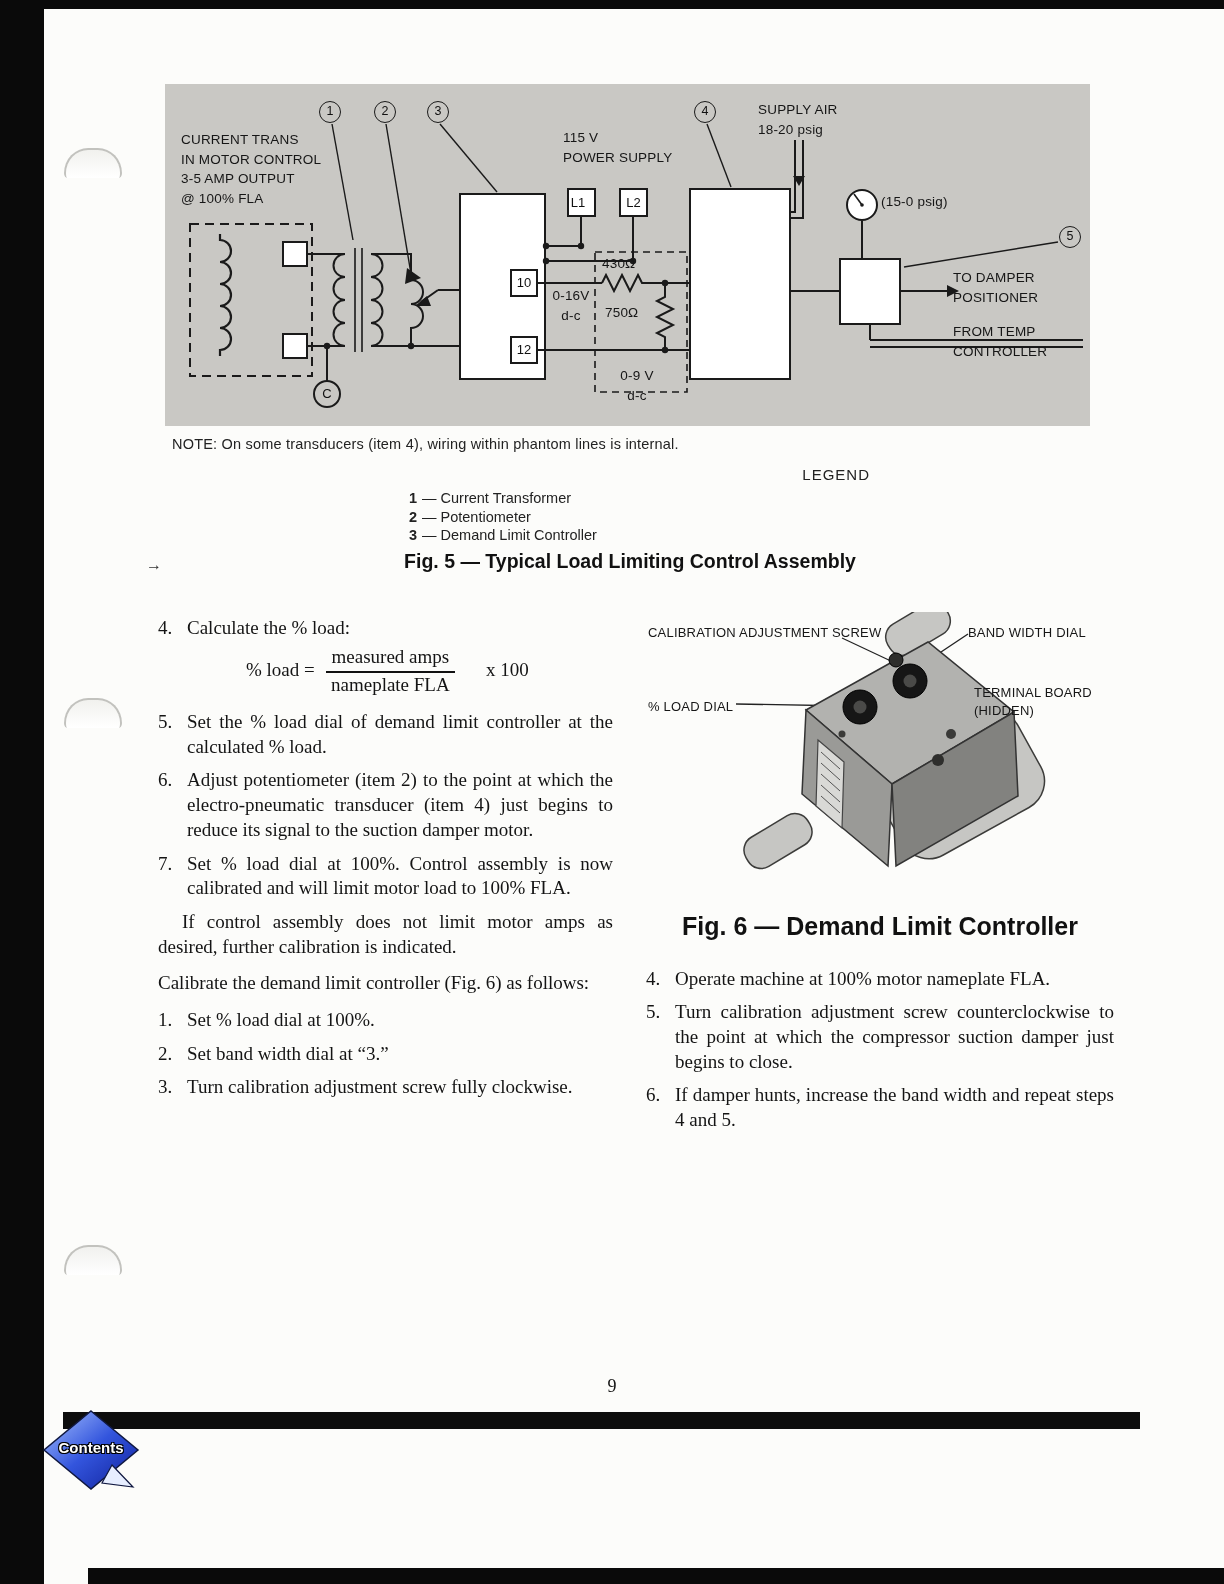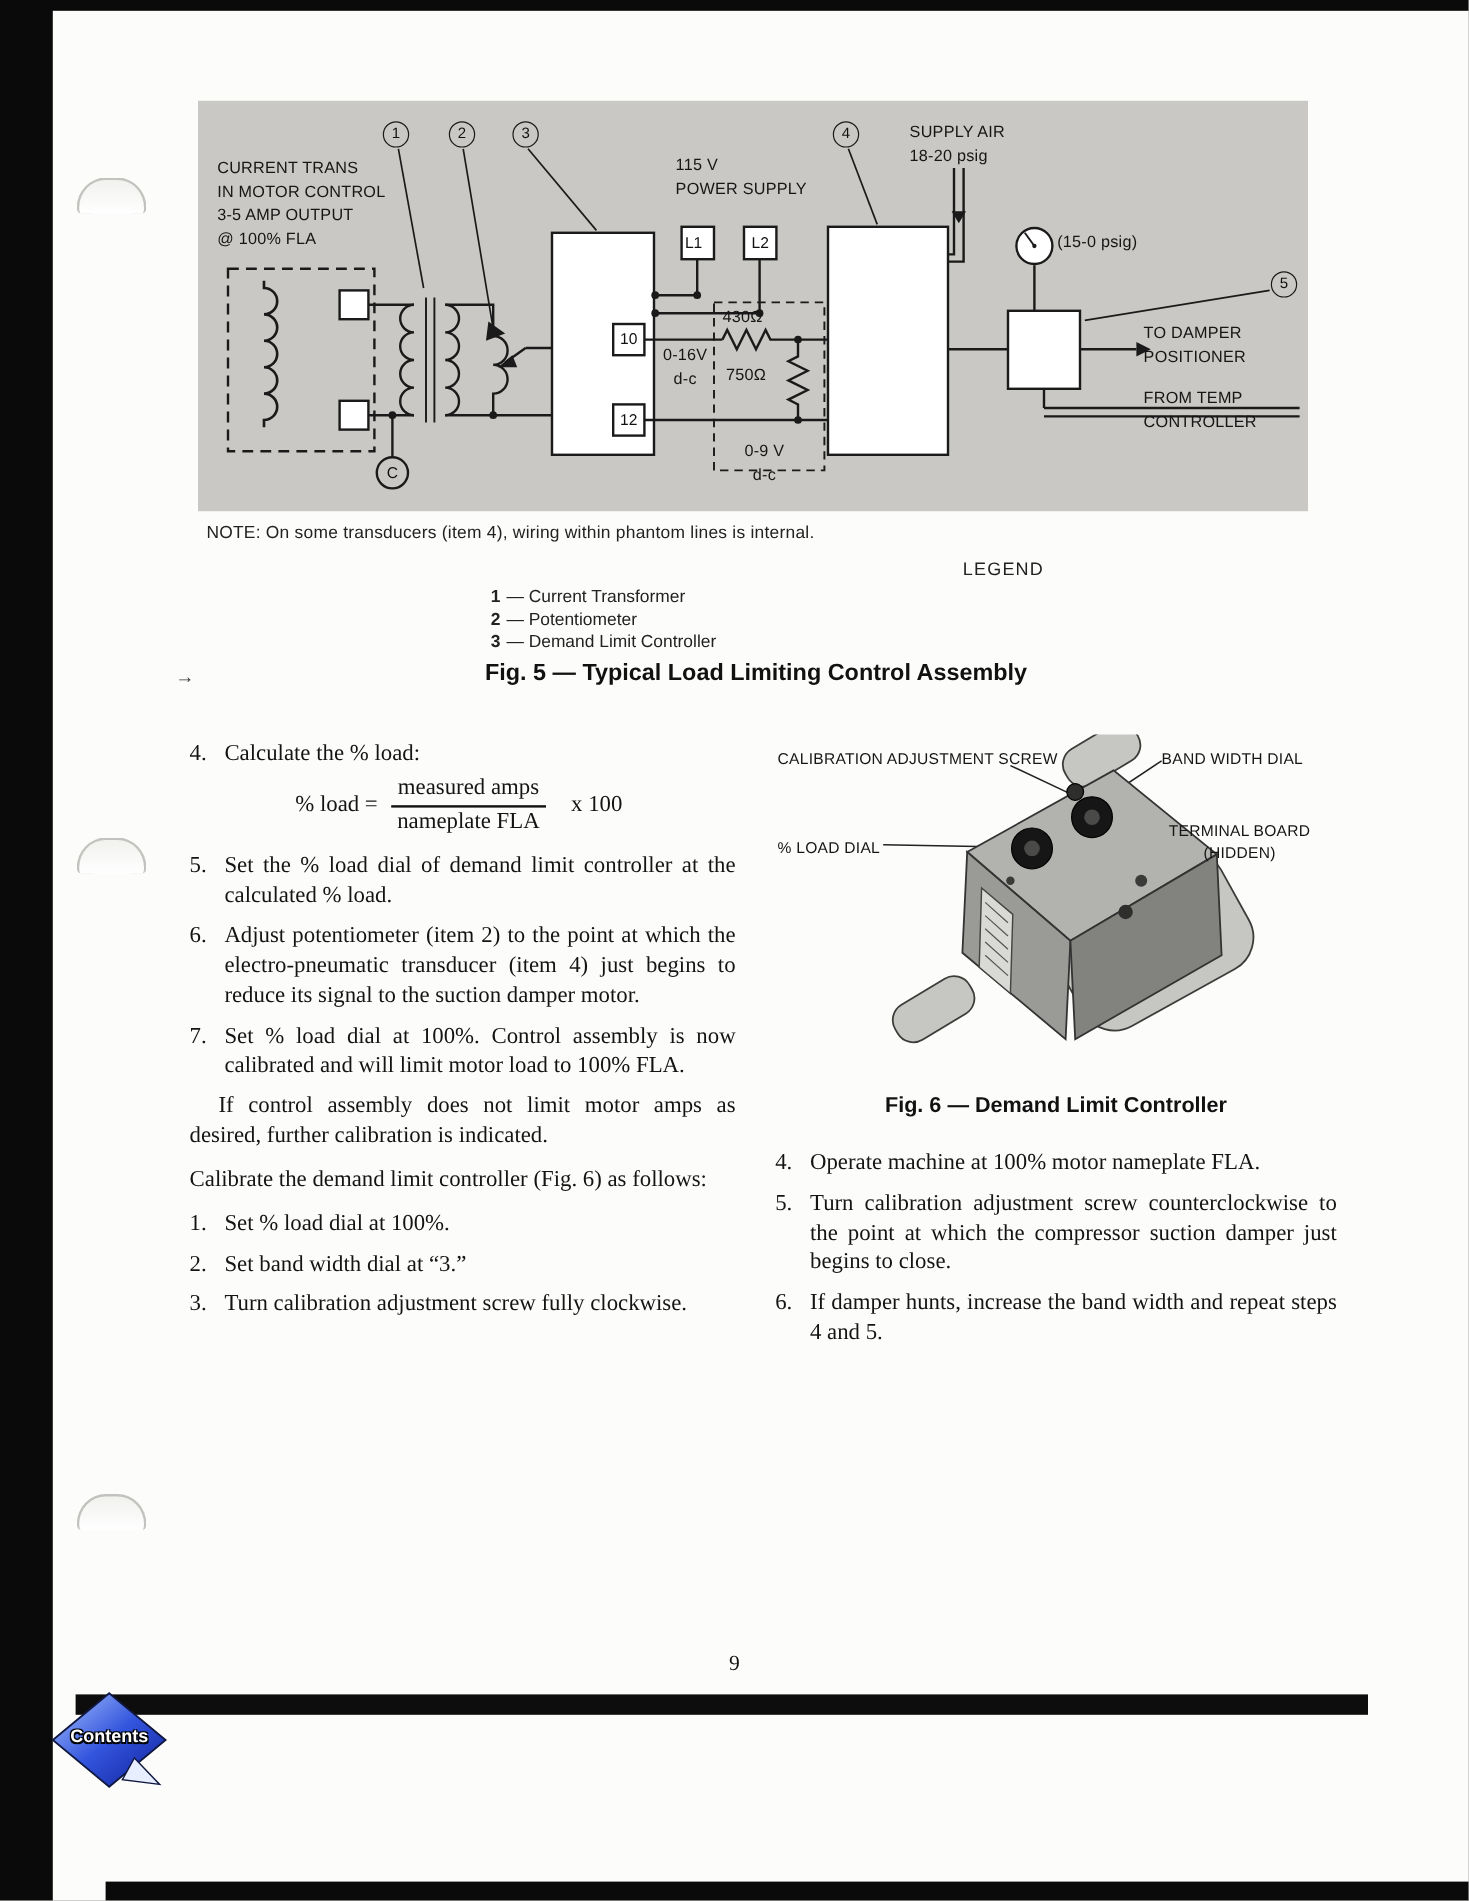--- a/index.html
+++ b/index.html
@@ -56,31 +56,31 @@
   
   .col-left  { position:absolute; left:158px; top:616px; width:455px; font-size:19px; line-height:1.3; }
   .col-right { position:absolute; left:646px; top:612px; width:468px; font-size:19px; line-height:1.3; }
   .step { display:flex; margin-bottom:9px; }
   .sn { width:29px; flex:none; }
   .st { flex:1; text-align:justify; }
   .formula { margin:4px 0 12px 88px; font-size:19px; }
   .frac { display:inline-flex; flex-direction:column; text-align:center; vertical-align:middle; margin:0 6px; }
   .frac .top { border-bottom:2px solid #111; padding:0 6px 2px; }
   .frac .bot { padding-top:0; }
-  .mult { margin-left:10px; }
+  .mult { margin-left:20px; }
   .para1 { text-indent:24px; text-align:justify; margin:2px 0 12px; }
   .para2 { text-align:justify; margin:0 0 12px; }
   
-  .fig6-area { position:relative; width:468px; height:290px;text-align:center; }
+  .fig6-area { position:relative; width:468px; height:290px; }
   .fig6-area .flabel {
     position:absolute; font-family:"Liberation Sans", sans-serif; font-size:13px;
     color:#161616; line-height:1.35; white-space:pre-line; letter-spacing:.2px; z-index:2;
   }
   .fig6-caption { text-align:center; margin:8px 0 24px;
-    font-family:"Liberation Sans", sans-serif; font-weight:700; font-size:18px; color:#111; }
+    font-family:"Liberation Sans", sans-serif; font-weight:700; font-size:25px; color:#111; }
   
   .page-num { position:absolute; left:0; top:1376px; width:1224px; text-align:center; font-size:18px; }
   .contents-btn { position:absolute; left:36px; top:1405px; width:110px; height:95px; cursor:pointer; z-index:5; }
   .contents-label {
     position:absolute; left:0; top:34px; width:110px; text-align:center;
     font-family:"Liberation Sans", sans-serif; font-weight:700; font-size:15px; color:#fff;
     text-shadow:-1px -1px 0 #000, 1px -1px 0 #000, -1px 1px 0 #000, 1px 1px 0 #000;
   }
 </style>
 </head>

